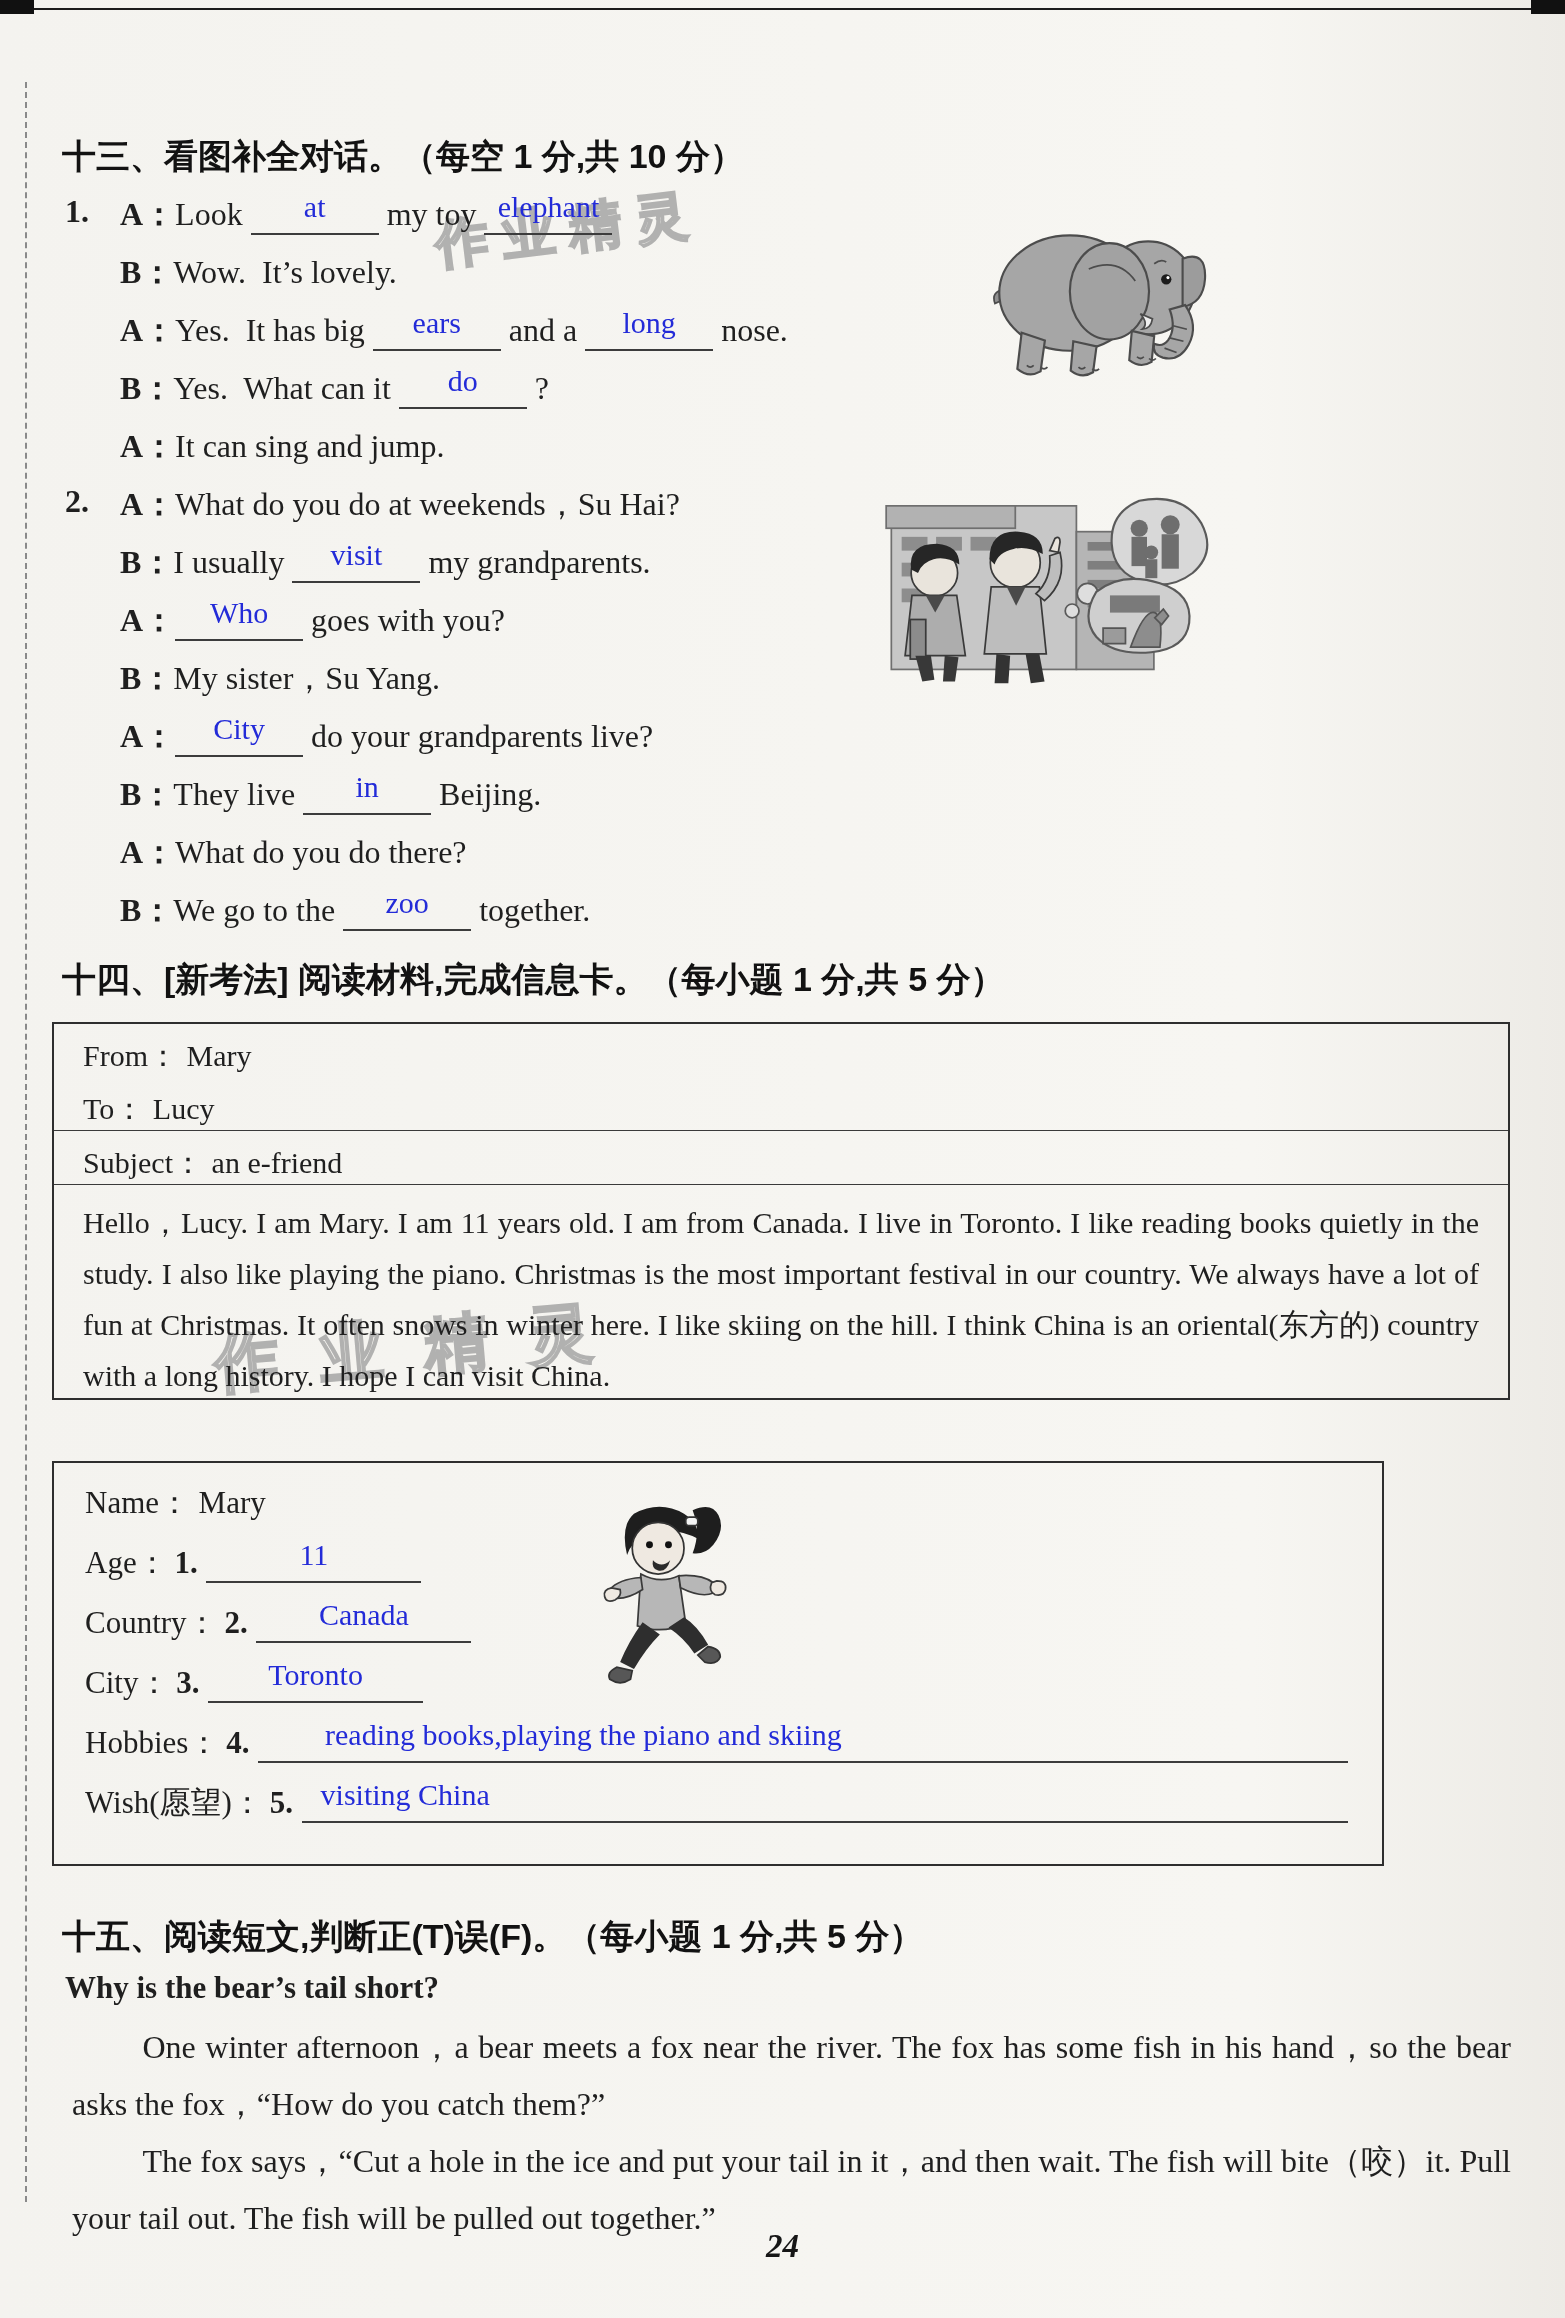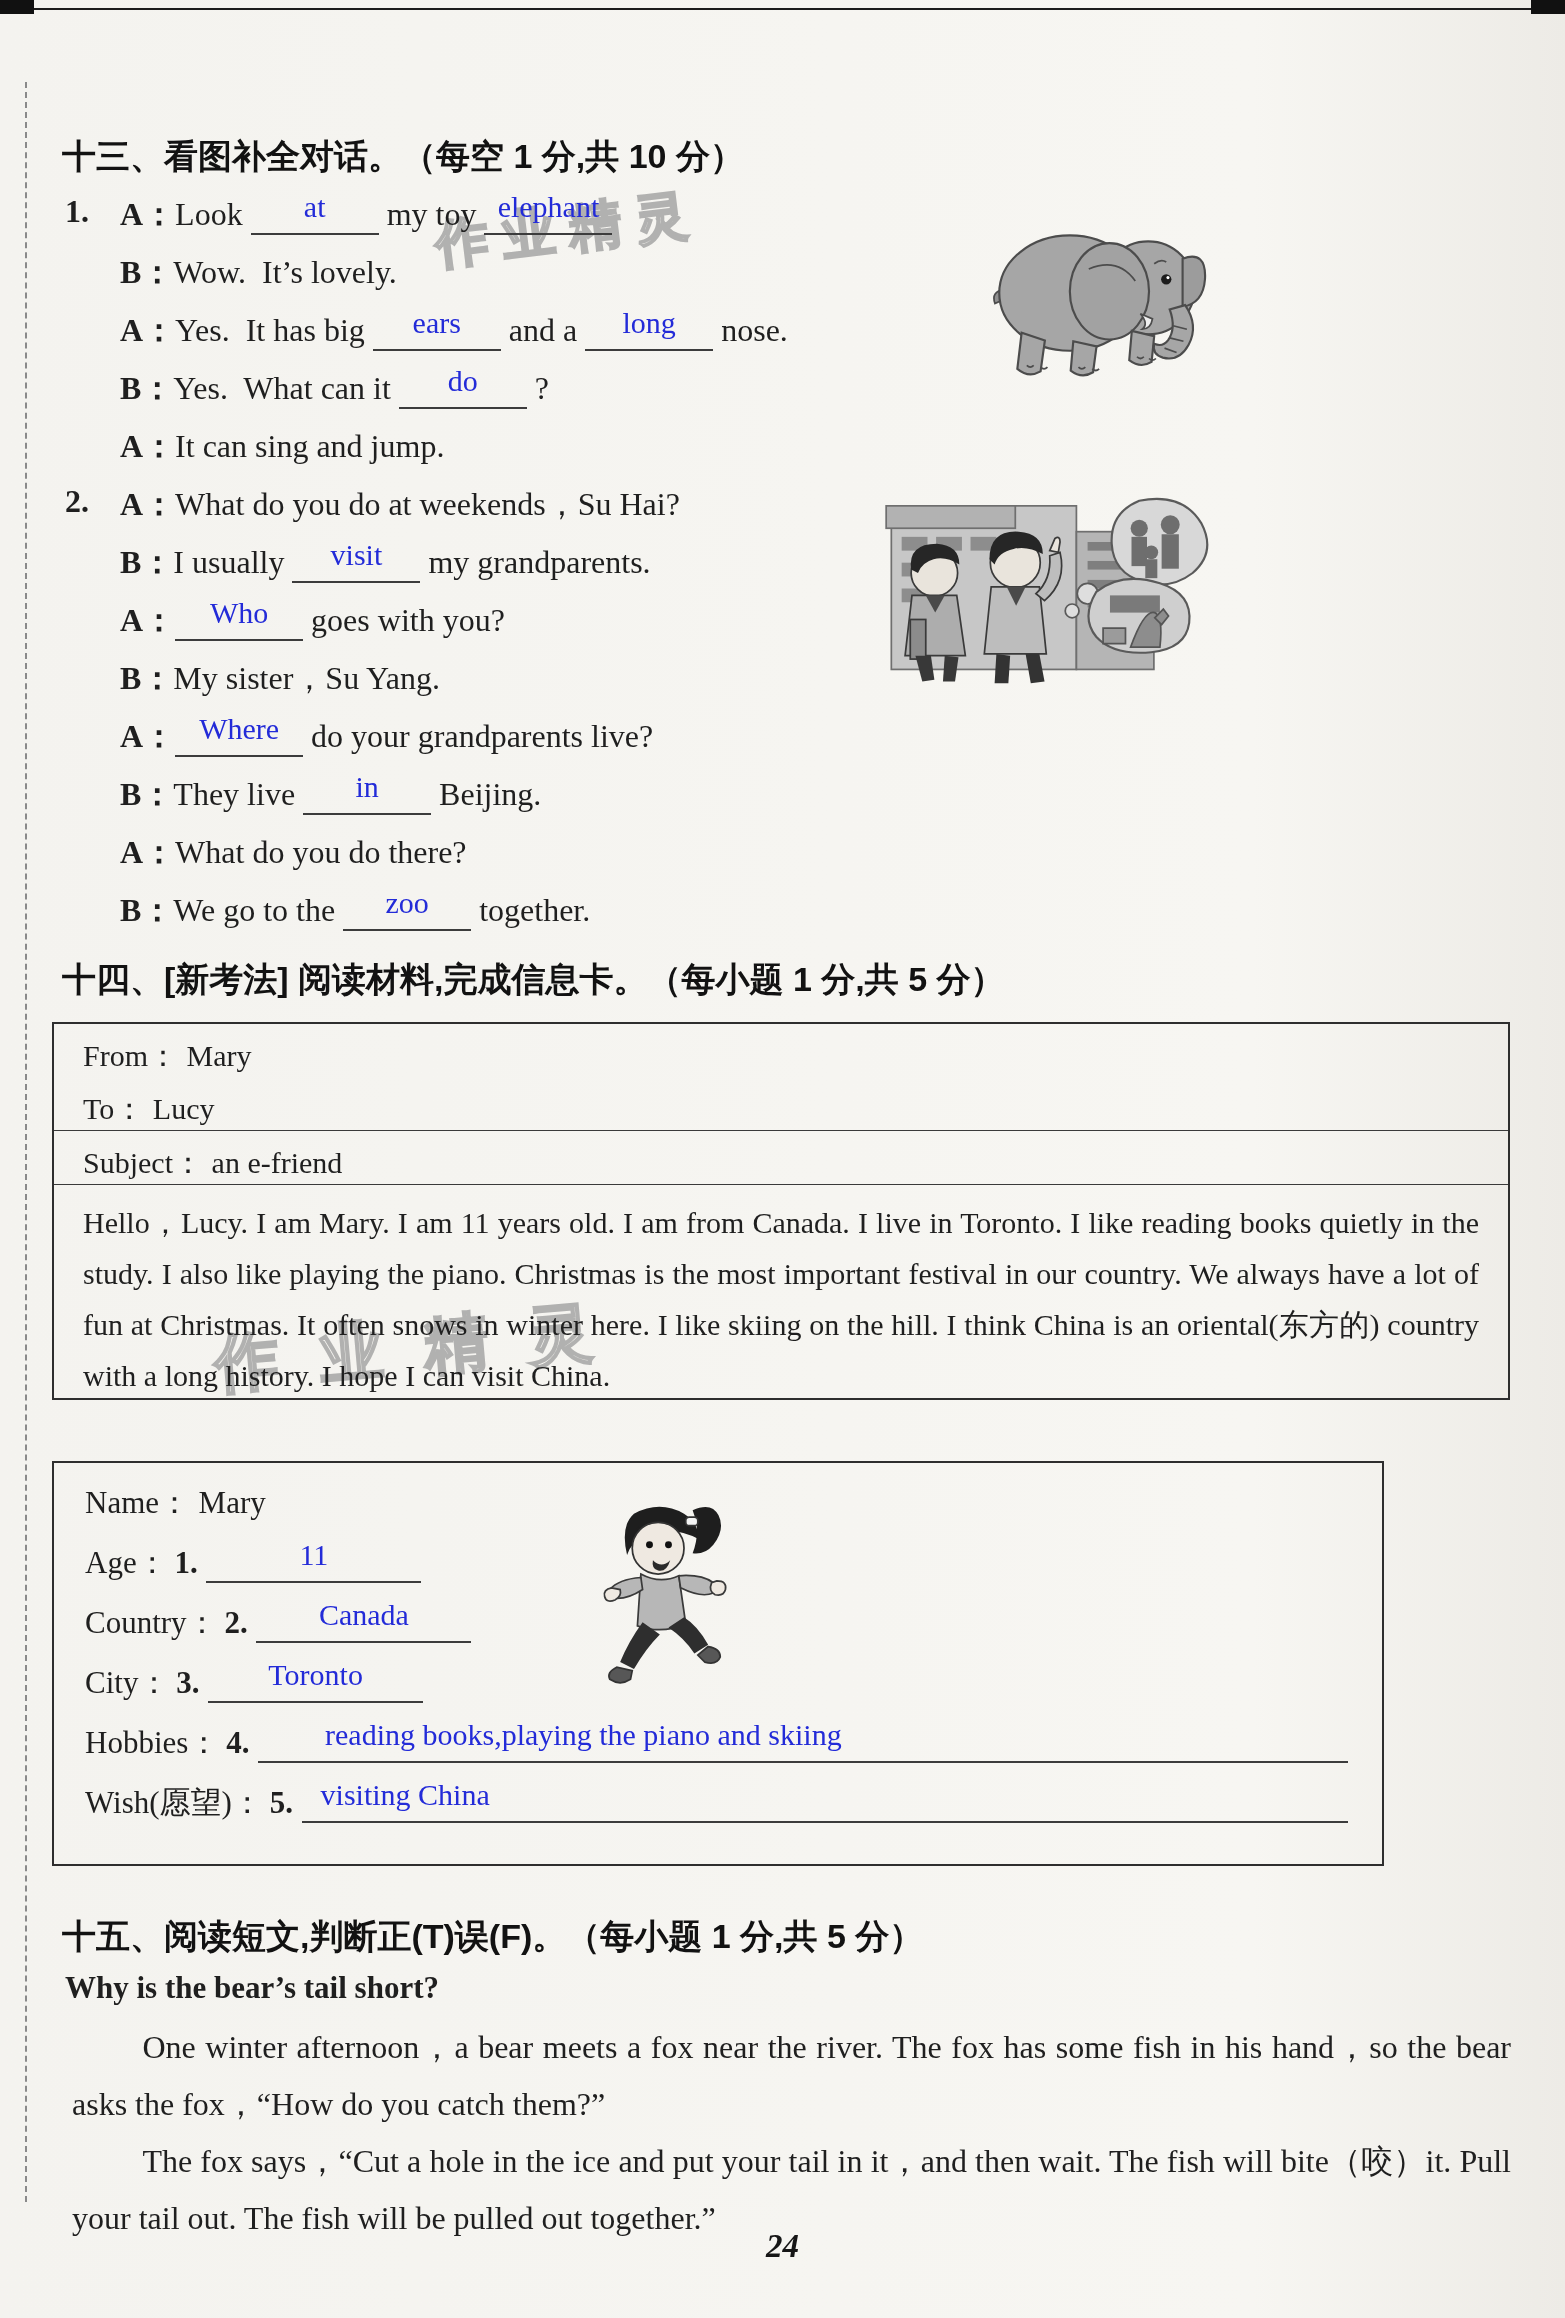--- a/index.html
+++ b/index.html
@@ -101,21 +101,21 @@
           <div class="dline"><span class="spk">A：</span><span>It can sing and jump.</span></div>
         </div>
       </div>
       <div class="ditem">
         <span class="dnum">2.</span>
         <div class="dlines">
           <div class="dline"><span class="spk">A：</span><span>What do you do at weekends，Su Hai?</span></div>
           <div class="dline"><span class="spk">B：</span><span>I usually </span><span class="blank"><span class="ans" style="color: rgb(35, 43, 216); font-family: Liberation Serif, serif;">visit</span></span><span> my grandparents.</span></div>
           <div class="dline"><span class="spk">A：</span><span class="blank"><span class="ans" style="color: rgb(35, 43, 216);">Who</span></span><span> goes with you?</span></div>
           <div class="dline"><span class="spk">B：</span><span>My sister，Su Yang.</span></div>
-          <div class="dline"><span class="spk">A：</span><span class="blank"><span class="ans" style="color: rgb(35, 43, 216);">Where</span></span><span> do your grandparents live?</span></div>
+          <div class="dline"><span class="spk">A：</span><span class="blank"><span class="ans" style="color: rgb(35, 43, 216);">City</span></span><span> do your grandparents live?</span></div>
           <div class="dline"><span class="spk">B：</span><span>They live </span><span class="blank"><span class="ans" style="color: rgb(35, 43, 216);">in</span></span><span> Beijing.</span></div>
           <div class="dline"><span class="spk">A：</span><span>What do you do there?</span></div>
           <div class="dline"><span class="spk">B：</span><span>We go to the </span><span class="blank"><span class="ans" style="color: rgb(35, 43, 216);">zoo</span></span><span> together.</span></div>
         </div>
       </div>
     </div>
 
   <svg class="illu" style="left:970px; top:205px;" width="241" height="177" viewBox="0 0 280 205">
     <path d="M40 98 q-16 2 -11 16 q9 -5 16 -3 z" fill="#8f8f8f" stroke="#4c4c4c" stroke-width="2"></path>
     <ellipse cx="116" cy="102" rx="82" ry="67" fill="#a6a6a6" stroke="#4c4c4c" stroke-width="2.5"></ellipse>

